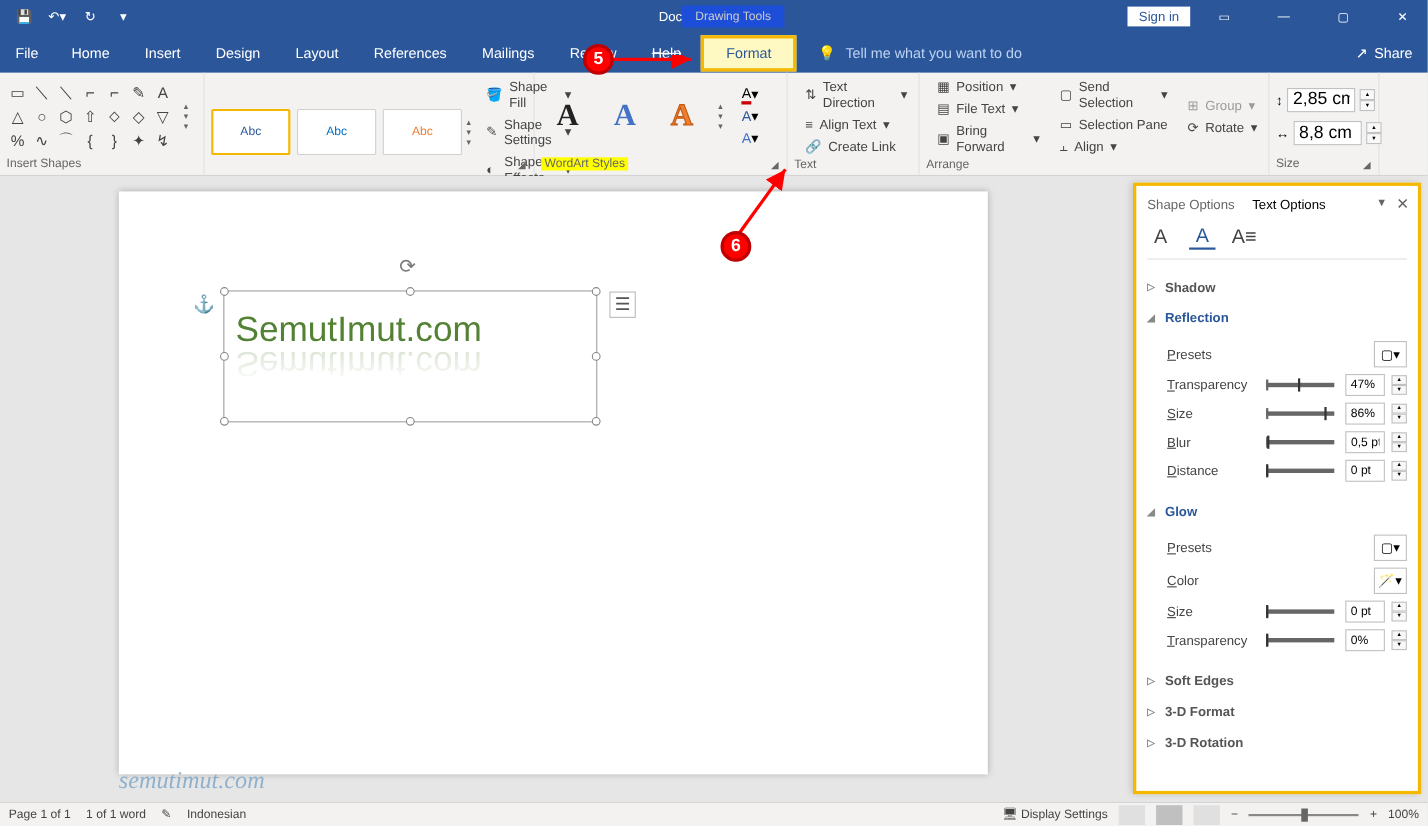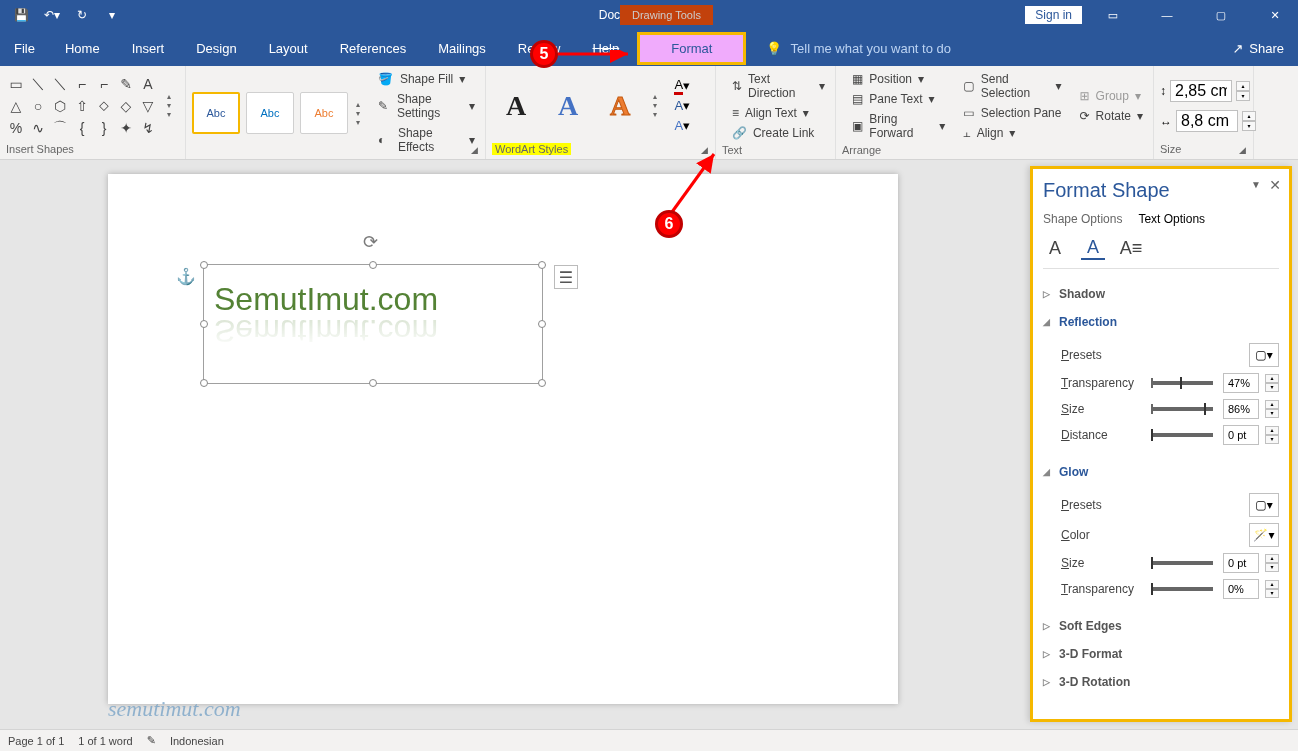--- a/index.html
+++ b/index.html
@@ -3,45 +3,45 @@
 <meta charset="utf-8">
 <style>
 * { margin: 0; padding: 0; box-sizing: border-box; font-family: "Segoe UI", Tahoma, sans-serif; }
 body { width: 1298px; height: 751px; background: #e6e6e6; overflow: hidden; position: relative; }
 
 
 .titlebar { height: 30px; background: #2b579a; display: flex; align-items: center; color: white; font-size: 12px; position: relative; }
 .titlebar .qat { display: flex; gap: 2px; padding-left: 8px; }
 .titlebar .qat-btn { width: 28px; height: 26px; display: flex; align-items: center; justify-content: center; color: white; }
 .titlebar .title-center { position: absolute; left: 50%; transform: translateX(-50%); }
-.titlebar .context-tab { position: absolute; left: 620px; background: #c2410c; padding: 4px 12px; font-size: 11px; color: #ccc; }
+.titlebar .context-tab { position: absolute; left: 620px; background: #1d4ed8; padding: 4px 12px; font-size: 11px; color: #ccc; }
 .titlebar .right { position: absolute; right: 0; display: flex; align-items: center; gap: 8px; }
 .titlebar .sign-in { background: white; color: #2b579a; padding: 2px 10px; font-size: 12px; border: none; }
 .titlebar .win-btn { width: 46px; height: 30px; display: flex; align-items: center; justify-content: center; color: white; font-size: 11px; }
 
 
 .menubar { height: 36px; background: #2b579a; display: flex; align-items: center; color: white; font-size: 13px; position: relative; }
 .menubar .menu-item { padding: 9px 16px; cursor: pointer; }
 .menubar .menu-item.file { padding: 9px 14px; }
-.menubar .format-tab { border: 3px solid #f5b800; background: #f0abfc; color: #2b579a; padding: 6px 31px; margin-left: 2px; }
+.menubar .format-tab { border: 3px solid #f5b800; background: #fef9c3; color: #2b579a; padding: 6px 20px; margin-left: 2px; }
 .menubar .tell-me { margin-left: 20px; color: #bcd3f2; display: flex; align-items: center; gap: 8px; }
 .menubar .share { position: absolute; right: 14px; display: flex; align-items: center; gap: 6px; }
 
 
 .ribbon { height: 94px; background: #f3f2f1; border-bottom: 1px solid #d4d4d4; display: flex; font-size: 12px; }
 .ribbon-group { border-right: 1px solid #e1e1e1; padding: 4px 6px 2px 6px; display: flex; flex-direction: column; position: relative; }
 .ribbon-group .group-body { flex: 1; display: flex; align-items: center; gap: 4px; }
 .ribbon-group .group-label { color: #666; font-size: 11px; padding: 2px 0; }
 .ribbon-group .launcher { position: absolute; right: 4px; bottom: 4px; width: 10px; height: 10px; font-size: 9px; color: #666; }
 
 .shapes-grid { display: grid; grid-template-columns: repeat(7, 20px); grid-template-rows: repeat(3, 20px); gap: 2px; }
 .shape-cell { width: 20px; height: 20px; display: flex; align-items: center; justify-content: center; color: #444; font-size: 14px; }
 .shape-gallery-more { width: 14px; display: flex; flex-direction: column; justify-content: space-around; align-items: center; color: #666; font-size: 8px; }
 
-.style-item { width: 48px; height: 42px; border: 1px solid #d0d0d0; border-radius: 2px; display: flex; align-items: center; justify-content: center; color: #2b579a; font-size: 11px; background: white; }
+.style-item { width: 72px; height: 42px; border: 1px solid #d0d0d0; border-radius: 2px; display: flex; align-items: center; justify-content: center; color: #2b579a; font-size: 11px; background: white; }
 .style-item:first-child { border: 2px solid #f5b800; }
 .style-item:nth-child(2) { color: #0070c0; }
 .style-item:nth-child(3) { color: #ed7d31; }
 
 .mini-btns { display: flex; flex-direction: column; gap: 2px; margin-left: 6px; }
 .mini-btn { display: flex; align-items: center; gap: 6px; padding: 2px 4px; font-size: 12px; color: #444; }
 .mini-btn .icon-box { width: 16px; height: 14px; display: inline-block; }
 
 .wa-big { width: 48px; height: 42px; display: flex; align-items: center; justify-content: center; font-size: 28px; font-weight: bold; font-family: Georgia, serif; }
 .wa-big.black { color: #222; }
@@ -274,21 +274,21 @@
   <div class="ribbon-group" style="width:318px">
     <div class="group-body">
       <div class="mini-btns">
         <div class="mini-btn">
             <span>▦</span>
             <span>Position</span>
             <span>▾</span>
           </div>
         <div class="mini-btn">
             <span>▤</span>
-            <span>Pane Text</span>
+            <span>File Text</span>
             <span>▾</span>
           </div>
         <div class="mini-btn">
             <span>▣</span>
             <span>Bring Forward</span>
             <span>▾</span>
           </div>
       </div>
       <div class="mini-btns">
         <div class="mini-btn">
@@ -380,21 +380,20 @@
       <div class="handle s"></div>
       <div class="handle se"></div>
       <span class="wordart-text">SemutImut.com</span>
       <div class="wordart-refl">SemutImut.com</div>
     </div>
     <div class="watermark">semutimut.com</div>
   </div>
 </div>
 
 <div class="pane">
-  <h2>Format Shape</h2>
   <span class="pane-dd">▼</span>
   <span class="pane-close">✕</span>
   <div class="pane-tabs">
     <span>Shape Options</span>
     <span>Text Options</span>
   </div>
   <div class="pane-icons">
     <div class="pi">A</div>
     <div class="pi sel">A</div>
     <div class="pi">A≡</div>
@@ -433,20 +432,31 @@
         <div class="slider">
             <div class="thumb" style="left:86%"></div>
           </div>
         <input class="prop-input" value="86%" style="">
         <div class="spin-v">
             <span>▴</span>
             <span>▾</span>
           </div>
         </div>
       <div class="prop-row">
+          <label><u>B</u>lur</label>
+        <div class="slider">
+            <div class="thumb" style="left:2%"></div>
+          </div>
+        <input class="prop-input" value="0,5 pt" style="">
+        <div class="spin-v">
+            <span>▴</span>
+            <span>▾</span>
+          </div>
+        </div>
+      <div class="prop-row">
           <label><u>D</u>istance</label>
         <div class="slider">
             <div class="thumb" style="left:0%"></div>
           </div>
         <input class="prop-input" value="0 pt" style="">
         <div class="spin-v">
             <span>▴</span>
             <span>▾</span>
           </div>
         </div>
@@ -510,13 +520,25 @@
         <span>3-D Rotation</span>
       </div>
     </div>
 </div>
 
 <div class="statusbar">
   <span>Page 1 of 1</span>
   <span>1 of 1 word</span>
   <span>✎</span>
   <span>Indonesian</span>
+  <div class="sb-right">
+    <span>🖥 <span>Display Settings</span></span>
+    <button class="view-btn"></button>
+    <button class="view-btn sel"></button>
+    <button class="view-btn"></button>
+    <span>−</span>
+    <div class="zoom-slider">
+        <div class="zt"></div>
+      </div>
+    <span>+</span>
+    <span>100%</span>
+  </div>
 </div>
 
 </body></html>

